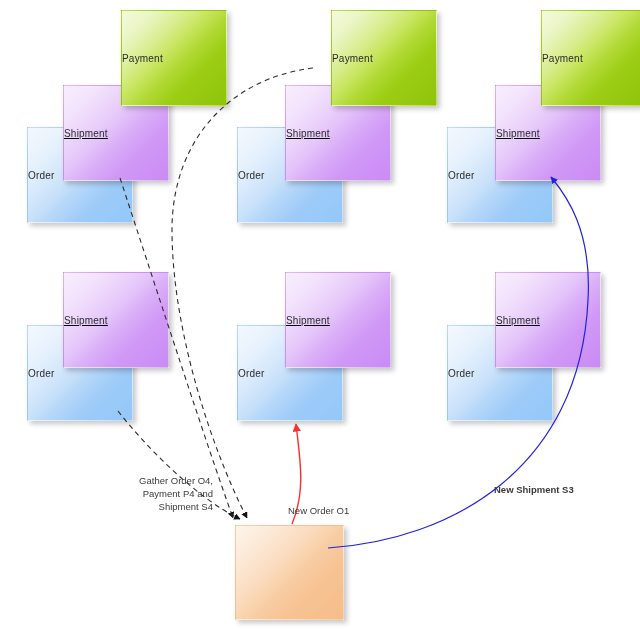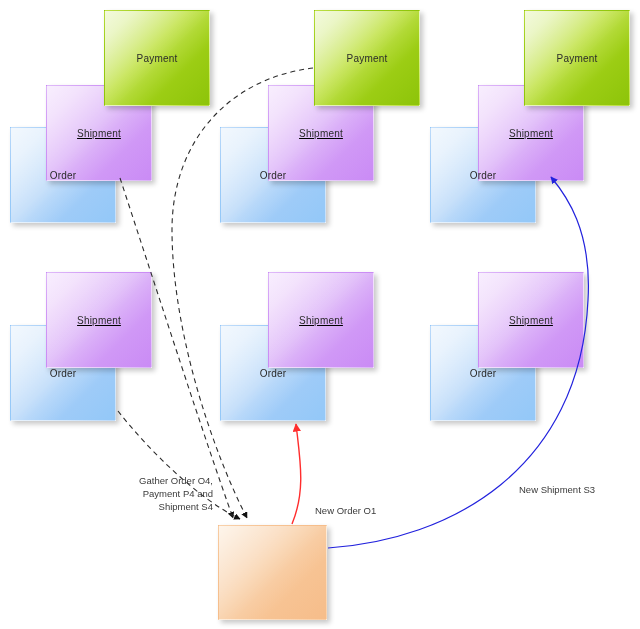--- a/index.html
+++ b/index.html
@@ -15,21 +15,22 @@
     font-family: "Liberation Sans", sans-serif;
     overflow: hidden;
   }
   .card {
     position: absolute;
     box-sizing: border-box;
     border: 1px solid rgba(255,255,255,0.0);
     box-shadow: 3px 3px 5px rgba(0,0,0,0.22);
     display: flex;
     align-items: center;
-    justify-content: center;
+    justify-content: flex-start;
+    margin-left: 17px;
   }
   .card .card-label {
     font-size: 10px;
     color: #2b2b2b;
     letter-spacing: 0.2px;
     text-align: center;
     pointer-events: none;
     user-select: none;
   }
   
@@ -172,17 +173,17 @@
 
     <path d="M 292 524 C 306 490, 300 460, 296 424" fill="none" stroke="#ff2d2d" stroke-width="1.4" marker-end="url(#arrow-red)"></path>
 
     <path d="M 328 548 C 450 540, 580 470, 588 300 C 592 230, 566 195, 551 177" fill="none" stroke="#2222dd" stroke-width="1.2" marker-end="url(#arrow-blue)"></path>
   </svg>
 
   <div class="edge-label" style="left:117px; top:474px; width:96px; text-align:right;">Gather Order O4,
 Payment P4 and
 Shipment S4</div>
 
-  <div class="edge-label" style="left:315px; top:504px;">New Order O1</div>
+  <div class="edge-label" style="left:288px; top:504px;">New Order O1</div>
 
-  <div class="edge-label" style="left:519px; top:483px;">New Shipment S3</div>
+  <div class="edge-label" style="left:494px; top:483px;font-weight:bold;">New Shipment S3</div>
 
 </div>
 
 </body></html>

